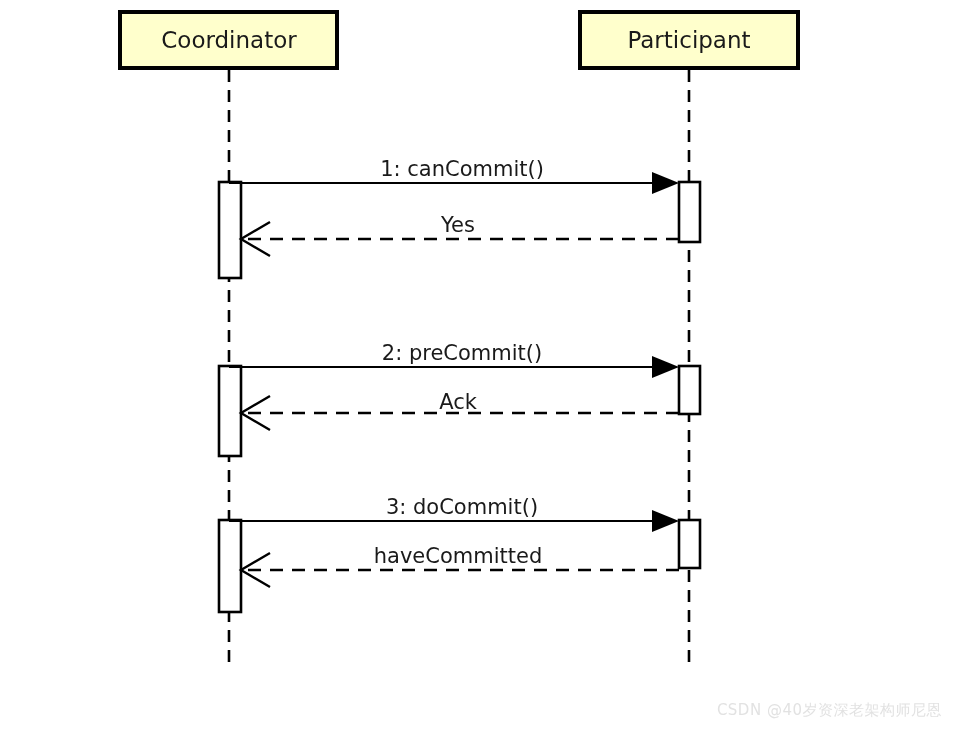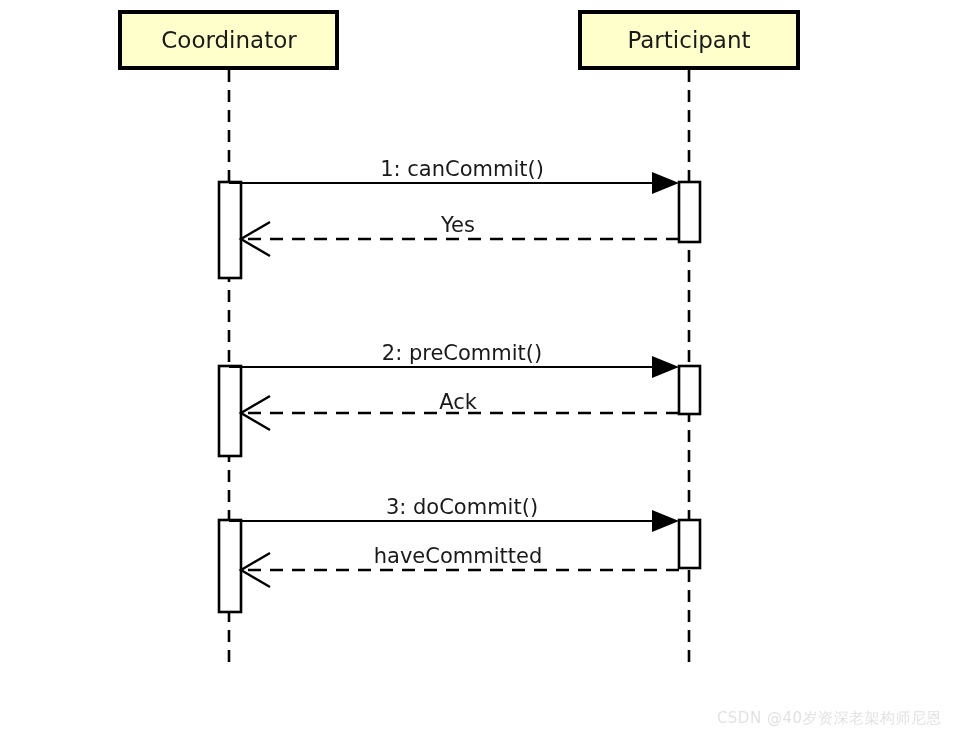--- a/index.html
+++ b/index.html
@@ -72,21 +72,21 @@
   }
   .msg-label {
     font-family: "DejaVu Sans", "Liberation Sans", sans-serif;
     font-size: 21px;
     fill: #1a1a1a;
     text-anchor: middle;
   }
   .watermark-text {
     position: absolute;
     right: 14px;
-    bottom: 8px;
+    bottom: 16px;
     font-family: "DejaVu Sans", "Liberation Sans", sans-serif;
     font-size: 15px;
     color: #e2e2e2;
     letter-spacing: 0.5px;
     white-space: nowrap;
     user-select: none;
   }
 </style>
 </head>
 <body>

